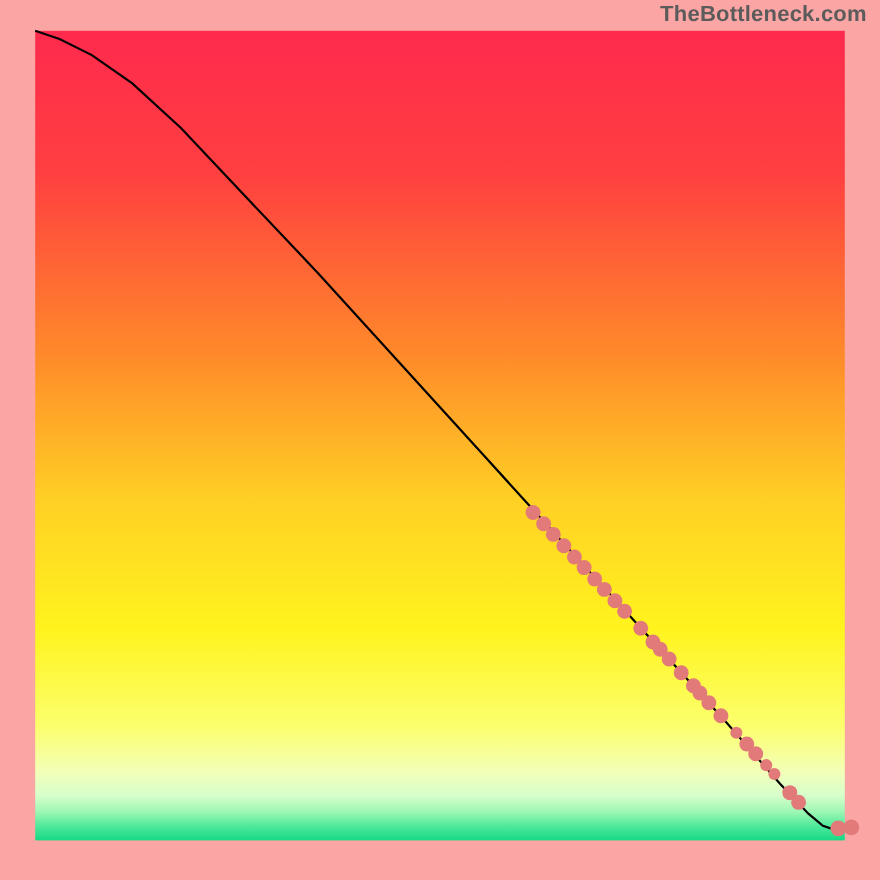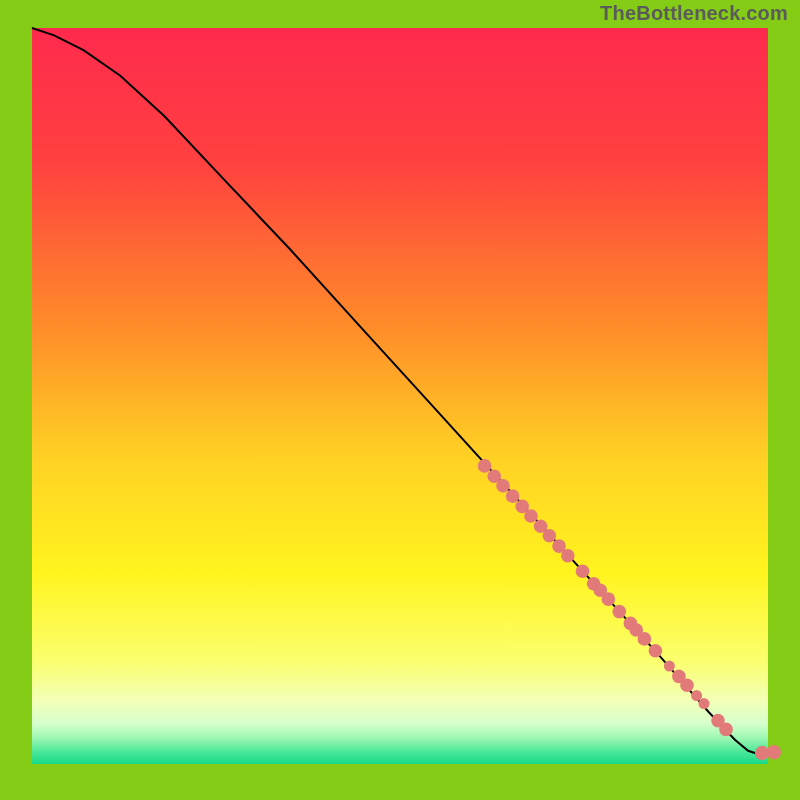--- a/index.html
+++ b/index.html
@@ -8,21 +8,21 @@
     width: 800px;
     height: 800px;
     background: #000;
     overflow: hidden;
     font-family: Arial, Helvetica, sans-serif;
   }
   .stage {
     position: relative;
     width: 800px;
     height: 800px;
-    background: #84cc16;
+    background: #fca5a5;
   }
   .watermark {
     position: absolute;
     top: 2px;
     right: 12px;
     color: #5b5b5b;
     font-size: 20px;
     font-weight: 600;
     letter-spacing: 0.2px;
     user-select: none;

